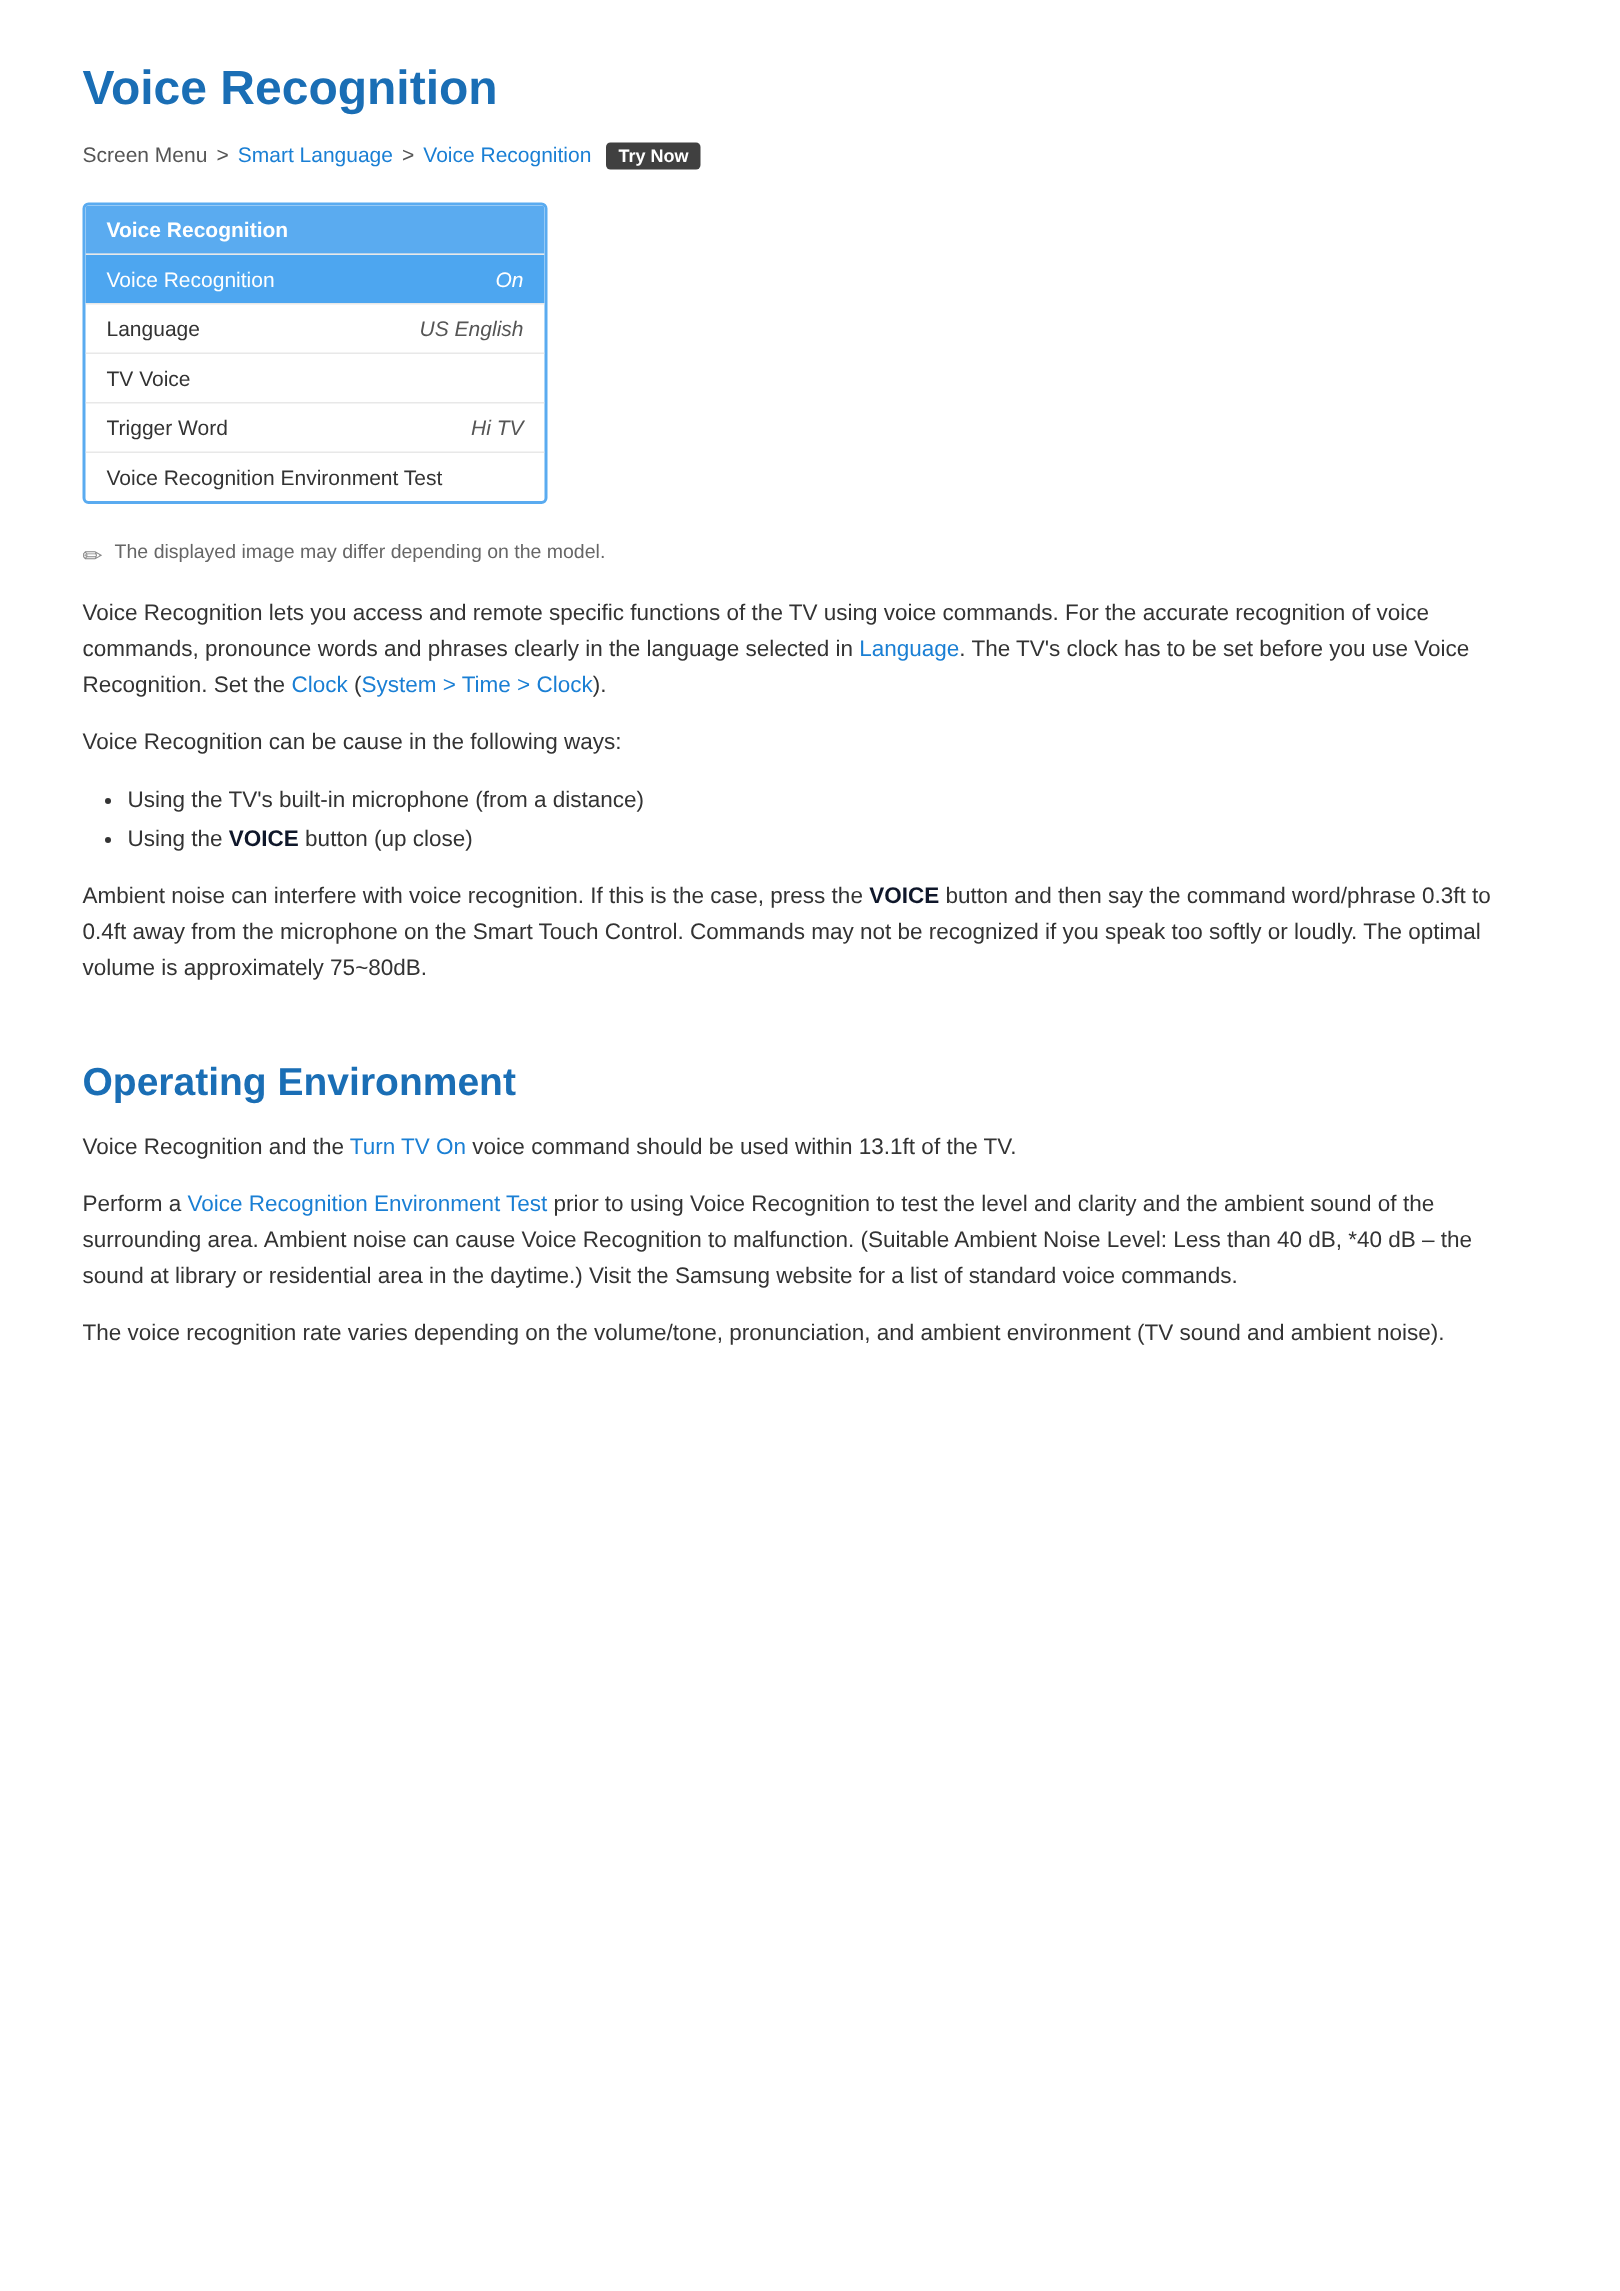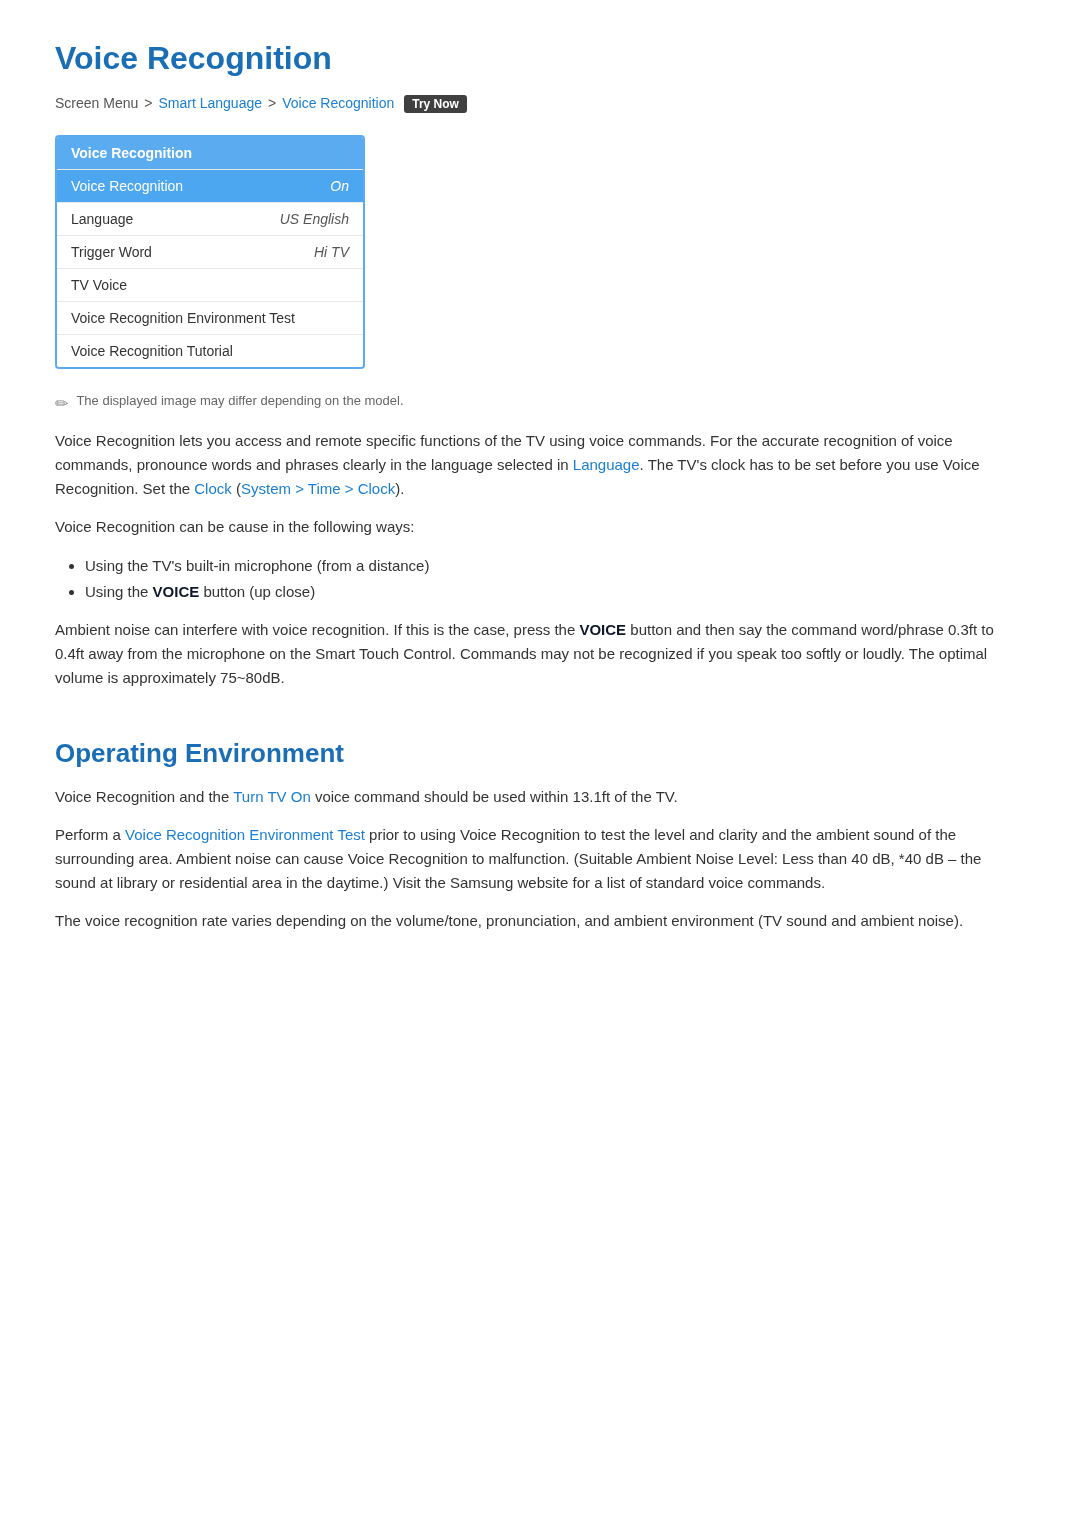--- a/index.html
+++ b/index.html
@@ -174,32 +174,29 @@
 
   <div class="menu-item selected">
     <span class="item-label">Voice Recognition</span>
     <span class="item-value">On</span>
   </div>
   <div class="menu-item">
     <span class="item-label">Language</span>
     <span class="item-value">US English</span>
   </div>
   <div class="menu-item">
+    <span class="item-label">TV Voice</span>
+    <span class="item-value"></span>
+  </div>
+  <div class="menu-item">
     <span class="item-label">Trigger Word</span>
     <span class="item-value">Hi TV</span>
   </div>
   <div class="menu-item">
-    <span class="item-label">TV Voice</span>
-    <span class="item-value"></span>
-  </div>
-  <div class="menu-item">
     <span class="item-label">Voice Recognition Environment Test</span>
-  </div>
-  <div class="menu-item">
-    <span class="item-label">Voice Recognition Tutorial</span>
   </div>
 </div>
 
 <div class="note-row">
   <span class="note-icon">✏</span>
   <span>The displayed image may differ depending on the model.</span>
 </div>
 
 <p class="body-text">
   Voice Recognition lets you access and remote specific functions of the TV using voice commands. For the accurate recognition of voice commands, pronounce words and phrases clearly in the language selected in <span class="inline-link">Language</span>. The TV's clock has to be set before you use Voice Recognition. Set the <span class="inline-link">Clock</span> (<span class="inline-link">System &gt; Time &gt; Clock</span>).

